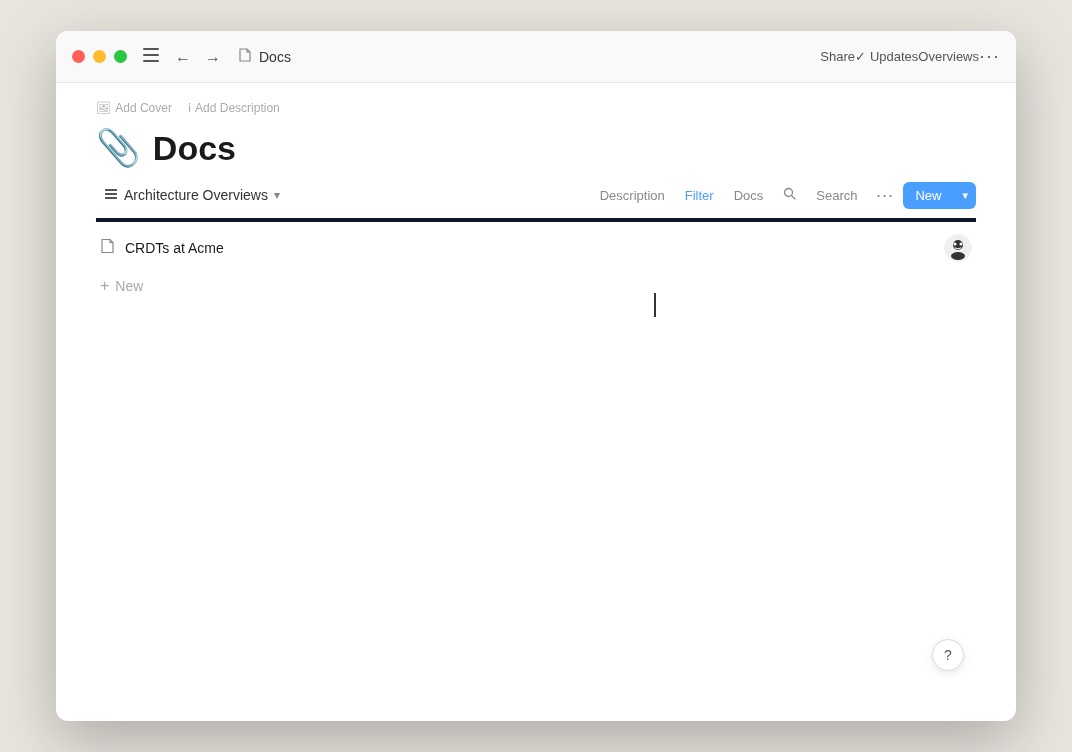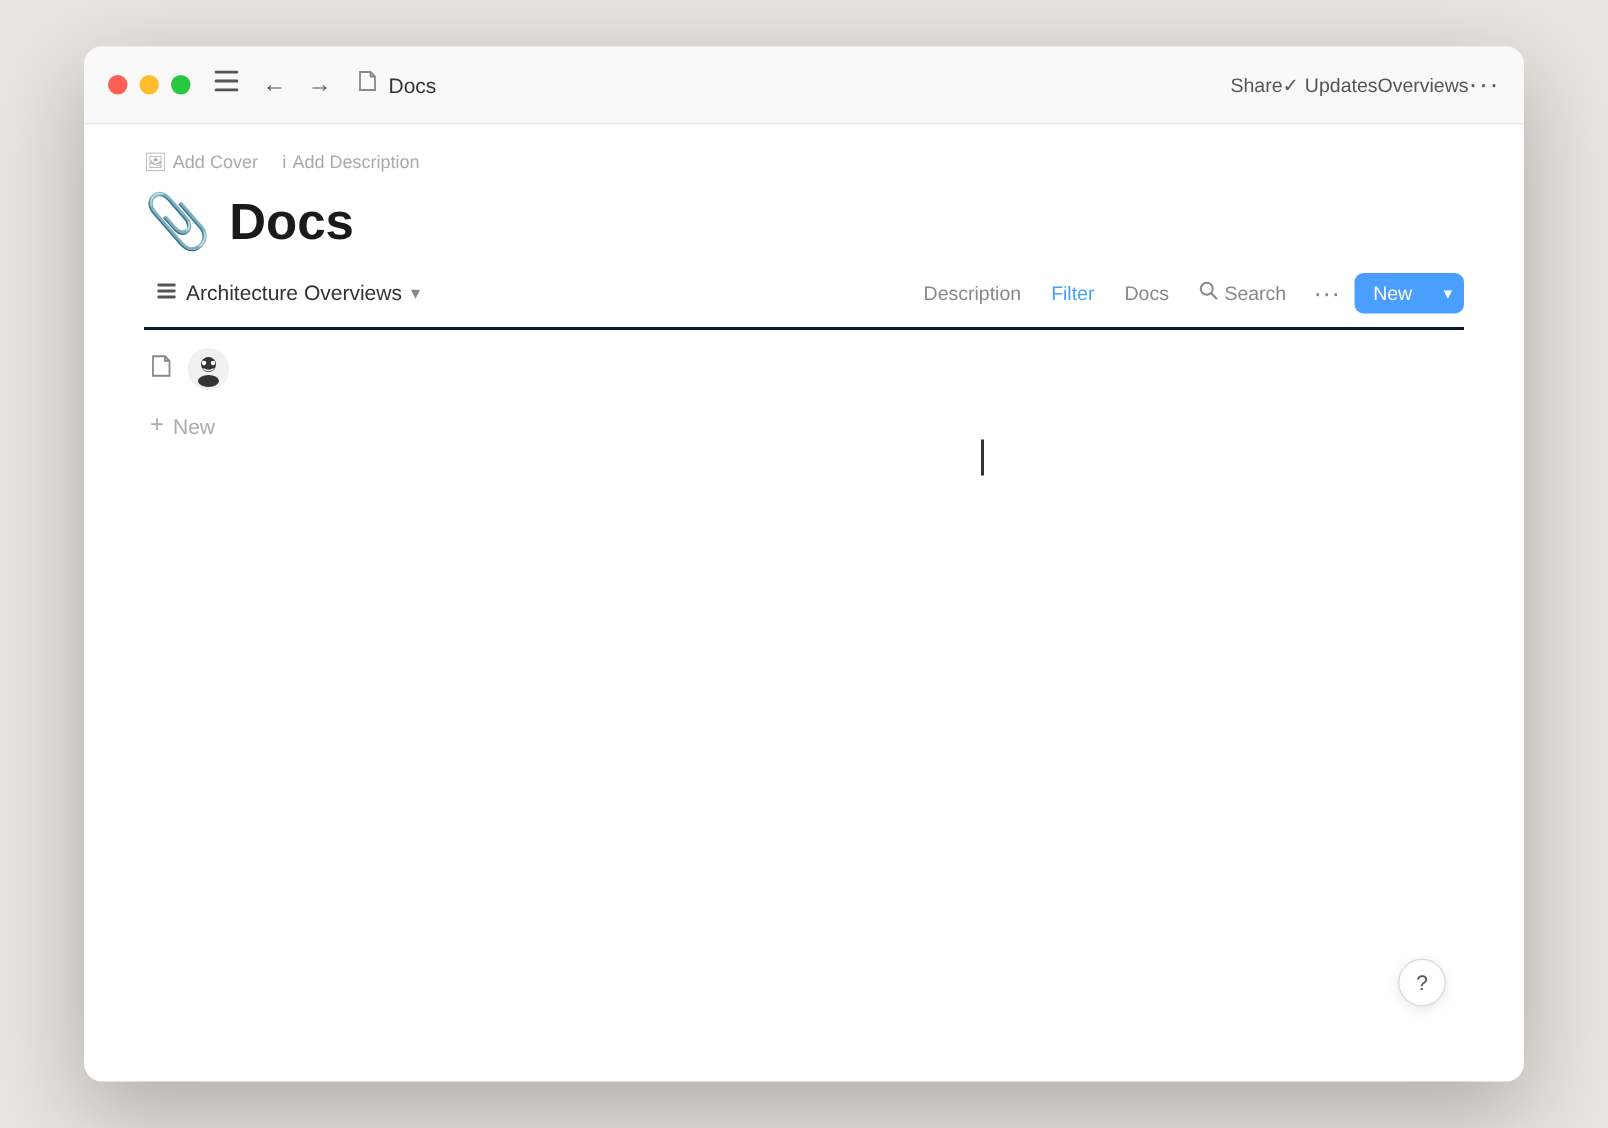--- a/index.html
+++ b/index.html
@@ -160,21 +160,21 @@
       font-weight: 700;
       color: #1a1a1a;
       line-height: 1.2;
     }
 
     
     .db-toolbar {
       display: flex;
       align-items: center;
       padding: 8px 0;
-      border-bottom: 2px solid #0f172a;
+      border-bottom: 4px solid #0f172a;
       margin-bottom: 4px;
     }
 
     .db-view-selector {
       display: flex;
       align-items: center;
       gap: 6px;
       margin-right: auto;
       cursor: pointer;
       padding: 4px 8px;
@@ -217,21 +217,21 @@
     }
 
     .db-toolbar-btn.filter {
       color: #4a9eff;
       justify-content: center;
     }
 
     .db-toolbar-btn.search-btn {
       display: flex;
       align-items: center;
-      gap: 4px;
+      gap: 20px;
     }
 
     .db-toolbar-dots {
       font-size: 18px;
       color: #888;
       cursor: pointer;
       padding: 4px 6px;
       border-radius: 6px;
     }
 
@@ -474,20 +474,21 @@
 
       <div class="doc-list">
 
         <div class="doc-list-item">
           <span class="doc-list-item-icon">
             <svg width="15" height="16" viewBox="0 0 15 16" fill="none">
               <path d="M2 1.5h8l3 3v10H2V1.5z" stroke="#888" stroke-width="1.2" fill="none"></path>
               <path d="M10 1.5v3h3" stroke="#888" stroke-width="1.2" fill="none"></path>
             </svg>
           </span>
+          <span class="doc-list-item-name">CRDTs at Acme</span>
           <div class="doc-list-item-avatar">
             <svg viewBox="0 0 28 28" class="avatar-svg">
               <circle cx="14" cy="14" r="14" fill="#f0f0f0"></circle>
               <circle cx="14" cy="11" r="5" fill="#333"></circle>
               <ellipse cx="14" cy="22" rx="7" ry="4" fill="#333"></ellipse>
               <circle cx="11" cy="10" r="1.5" fill="white"></circle>
               <circle cx="17" cy="10" r="1.5" fill="white"></circle>
               <path d="M11 14 Q14 16 17 14" stroke="white" stroke-width="1" fill="none" stroke-linecap="round"></path>
             </svg>
           </div>

